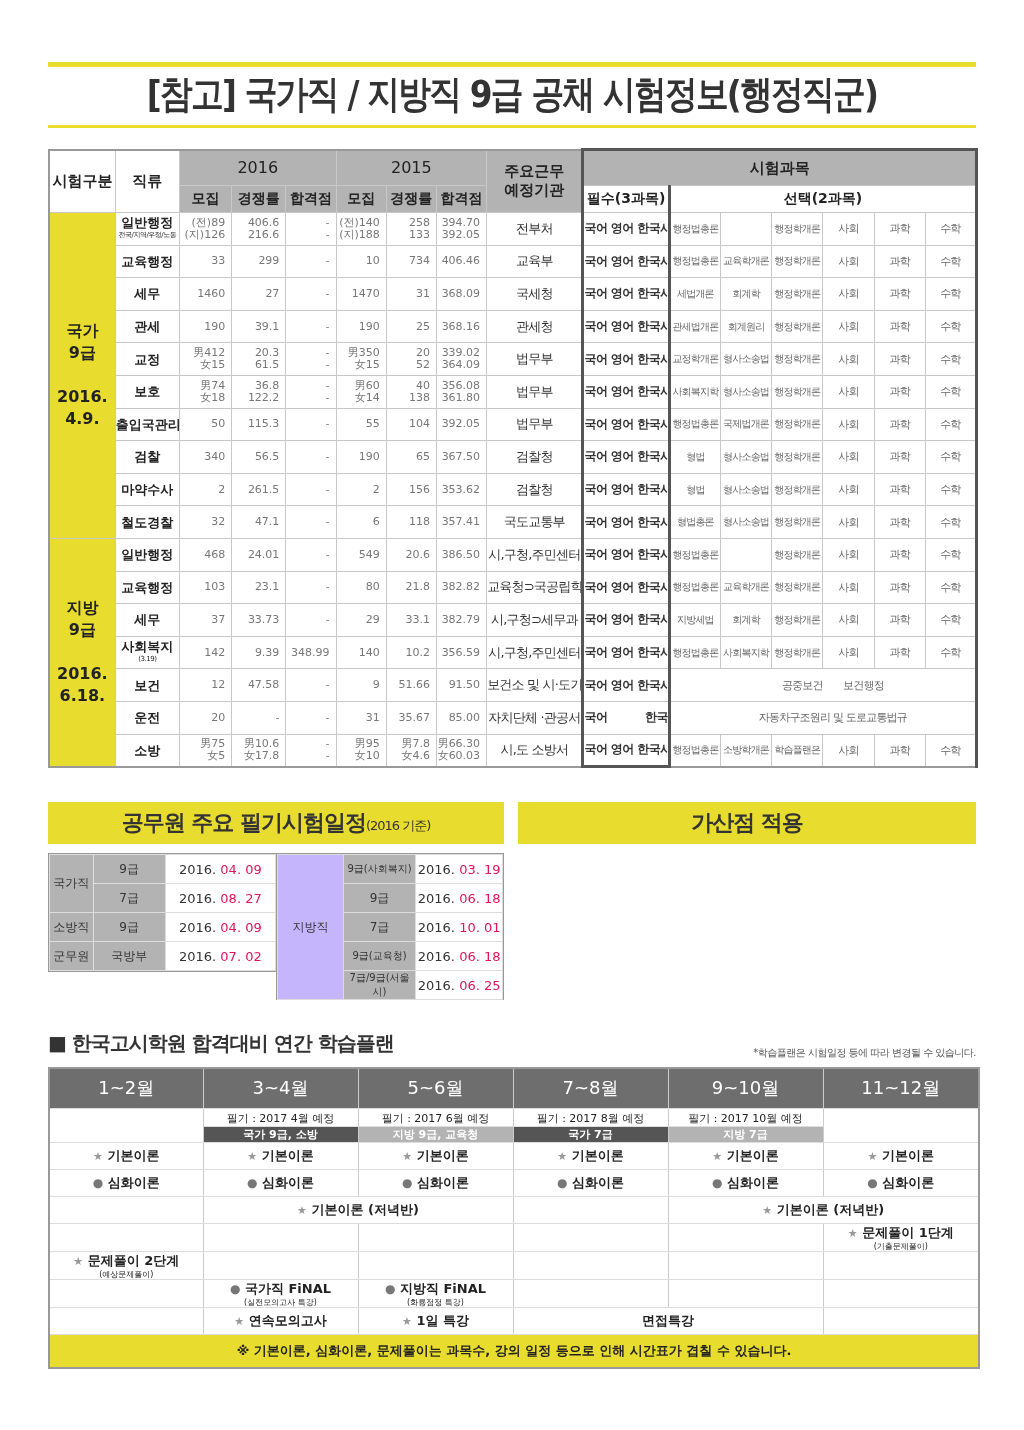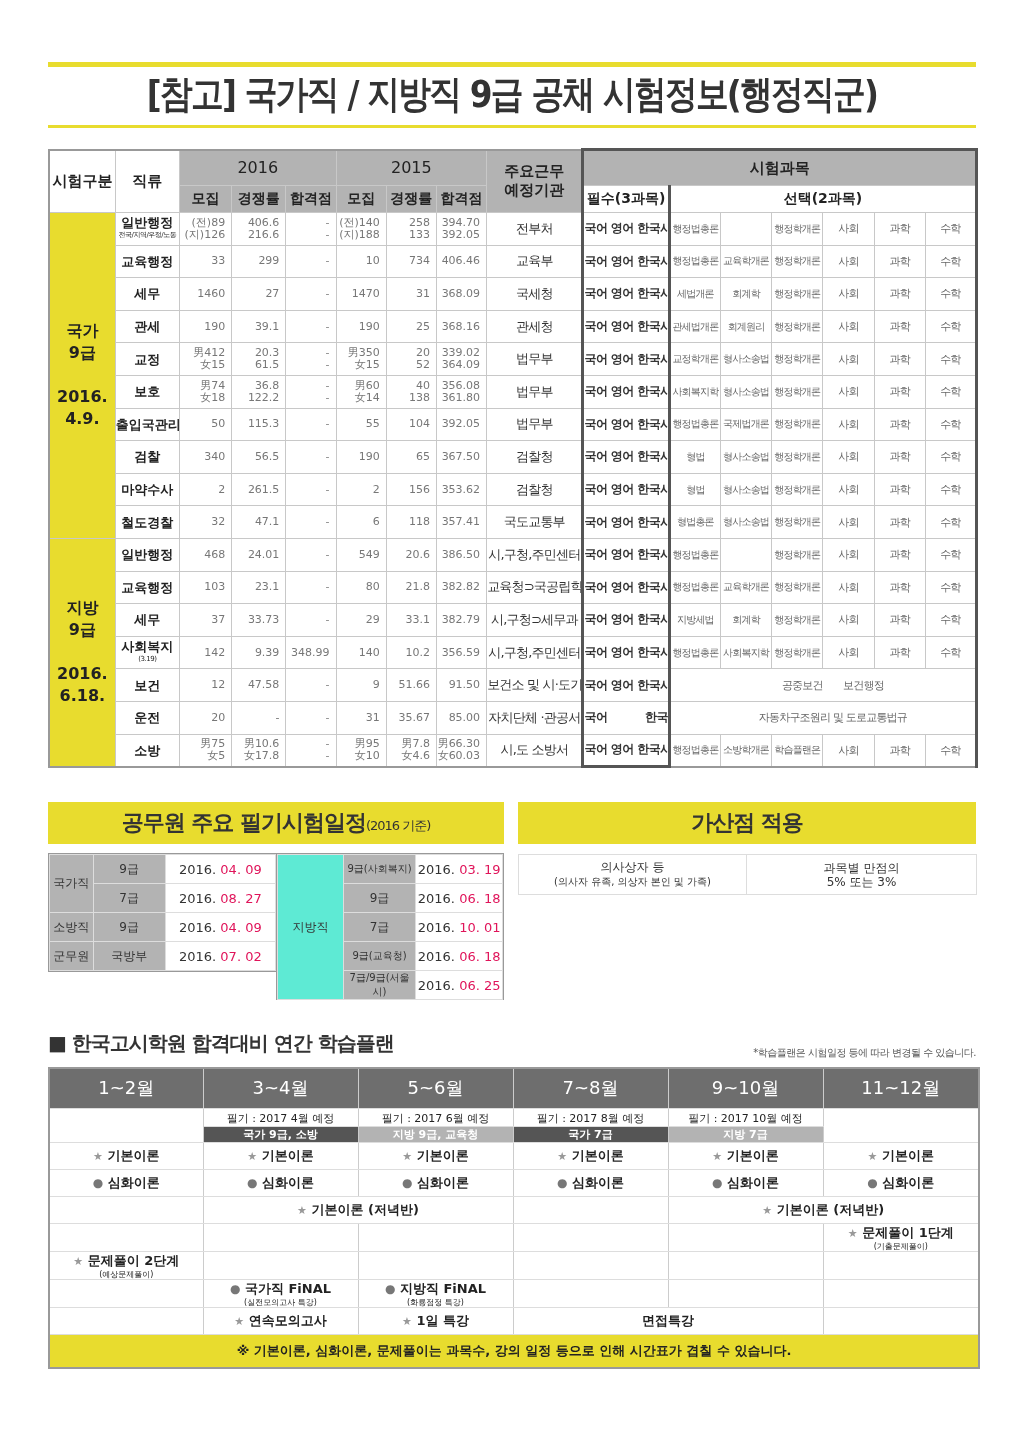--- a/index.html
+++ b/index.html
@@ -34,21 +34,21 @@
   .span-opt { text-align: right; padding-left: 20px; }
 
   
   .banner { position: absolute; height: 42px; background: #e8dc2e; text-align: center; font-weight: bold; font-size: 22px; line-height: 42px; color: #333; letter-spacing: -1px; }
   .banner small { font-size: 13px; font-weight: normal; }
   .sched { position: absolute; left: 50px; top: 854px; }
   .sched td { border: 1px solid #ddd; height: 29px; text-align: center; font-size: 12px; color: #333; }
   .sched .c1 { background: #b3b3b3; width: 40px; }
   .sched .c2 { background: #b3b3b3; width: 66px; }
   .sched .c3 { background: #fff; width: 101px; font-size: 13px; }
-  .sched .c4 { background: #5eead4; width: 60px; margin-left: 28px; }
+  .sched .c4 { background: #c4b5fd; width: 60px; margin-left: 28px; }
   .sched .c5 { background: #b3b3b3; width: 66px; font-size: 10px; }
   .sched .c6 { background: #fff; width: 79px; font-size: 13px; }
   .red { color: #e0145a; }
   .sched-box { position: absolute; border: 1px solid #999; background: #b3b3b3; }
 
   .bonus { position: absolute; left: 518px; top: 854px; width: 458px; border: 1px solid #999; }
   .bonus td { border: 1px solid #ddd; text-align: center; font-size: 12px; color: #333; line-height: 14px; }
   .bonus .bh { background: #b3b3b3; height: 30px; font-size: 12px; }
   .bonus .note { color: #e0145a; font-weight: bold; font-size: 10px; height: 36px; letter-spacing: -0.5px; }
 
@@ -479,24 +479,20 @@
   </tr>
 </tbody>
   </table>
 
 <table class="bonus">
   <colgroup>
       <col style="width:228px">
       <col style="width:230px">
     </colgroup>
   <tbody>
-  <tr style="height:40px">
-    <td><span>의사상자 등</span><br><span style="font-size:10px">(의사자 유족, 의상자 본인 및 가족)</span></td>
-    <td><span>과목별 만점의</span><br><span>5% 또는 3%</span></td>
-  </tr>
 </tbody>
   </table>
 
 <div class="plan-title">■ 한국고시학원 합격대비 연간 학습플랜</div>
 <div class="plan-note">*학습플랜은 시험일정 등에 따라 변경될 수 있습니다.</div>
 
 <table class="plan">
   <colgroup>
       <col style="width:154px">
       <col style="width:155px">

